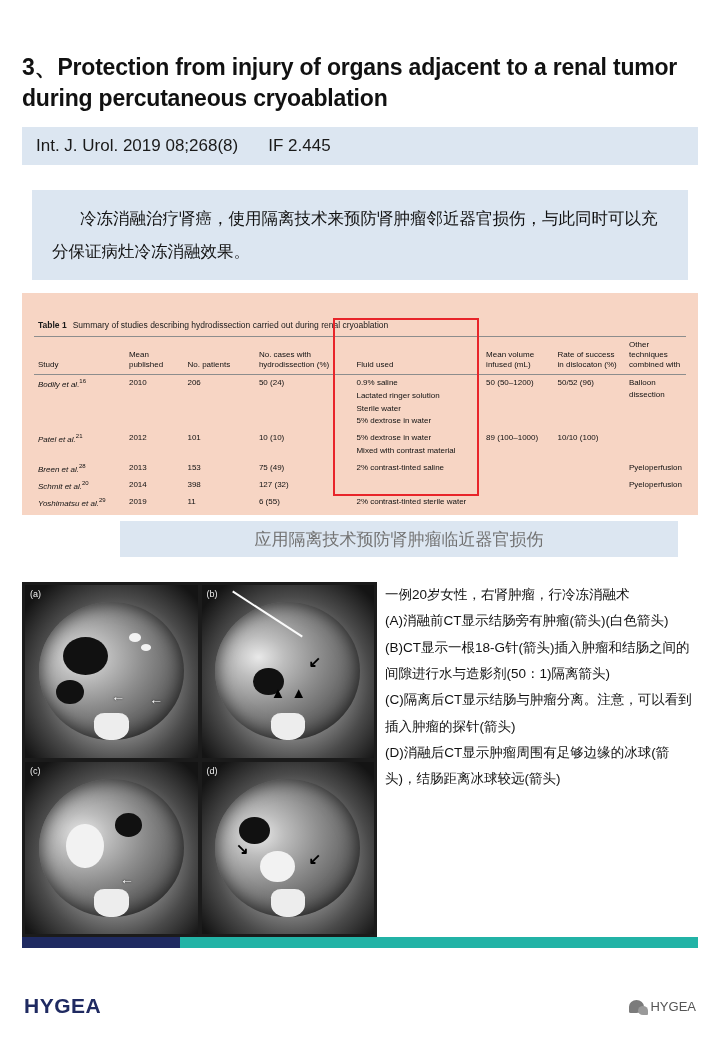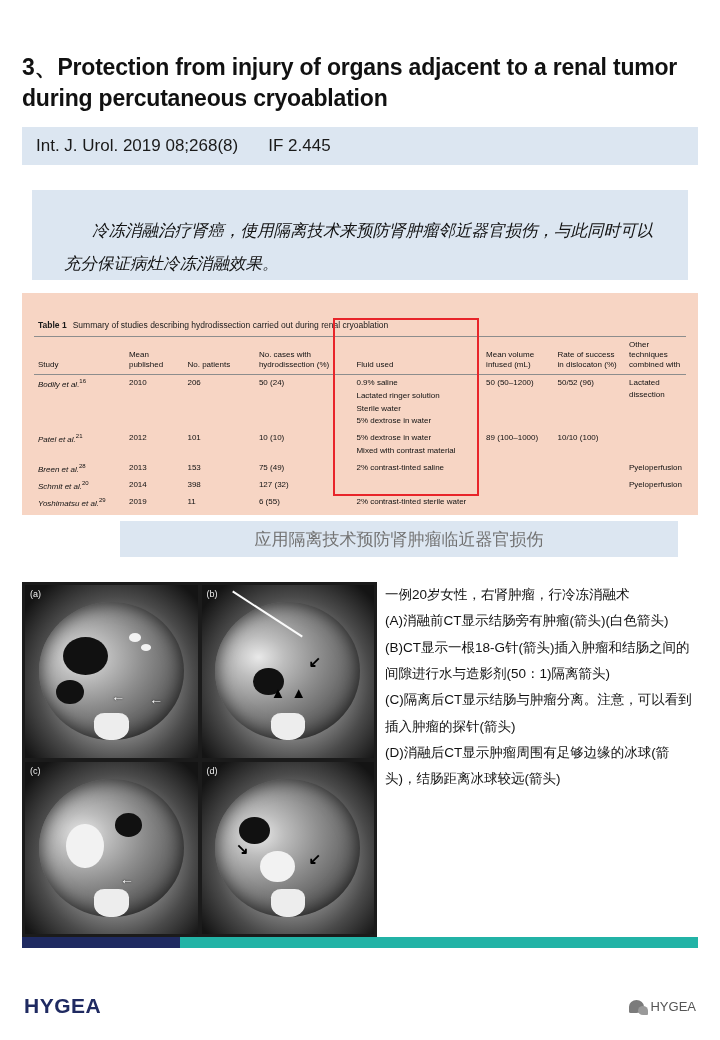--- a/index.html
+++ b/index.html
@@ -46,21 +46,21 @@
   .summary-box {
     position: absolute;
     left: 32px; top: 190px;
     width: 656px; height: 90px;
     background: #dce6f1;
     padding: 12px 20px 0 20px;
     font-size: 16.5px;
     line-height: 2.0;
     color: #111;
   }
-  .summary-box p { margin: 12px; text-indent: 28px; font-style: italic; }
+  .summary-box p { margin: 0; text-indent: 28px; }
 
   
   .table-fig {
     position: absolute;
     left: 22px; top: 293px;
     width: 676px; height: 222px;
     background: #f7d5c4;
     padding: 24px 12px;
   }
   .table-fig .tbl-caption {
@@ -298,21 +298,21 @@
           <td>
             <ul class="fluid-cell-list">
               <li>0.9% saline</li>
               <li>Lactated ringer solution</li>
               <li>Sterile water</li>
               <li>5% dextrose in water</li>
             </ul>
           </td>
           <td>50 (50–1200)</td>
           <td>50/52 (96)</td>
-          <td>Lactated dissection</td>
+          <td>Balloon dissection</td>
         </tr>
         <tr>
           <td><em>Patel et al.</em><sup>21</sup></td>
           <td>2012</td>
           <td>101</td>
           <td>10 (10)</td>
           <td>
             <ul class="fluid-cell-list">
               <li>5% dextrose in water</li>
               <li>Mixed with contrast material</li>

